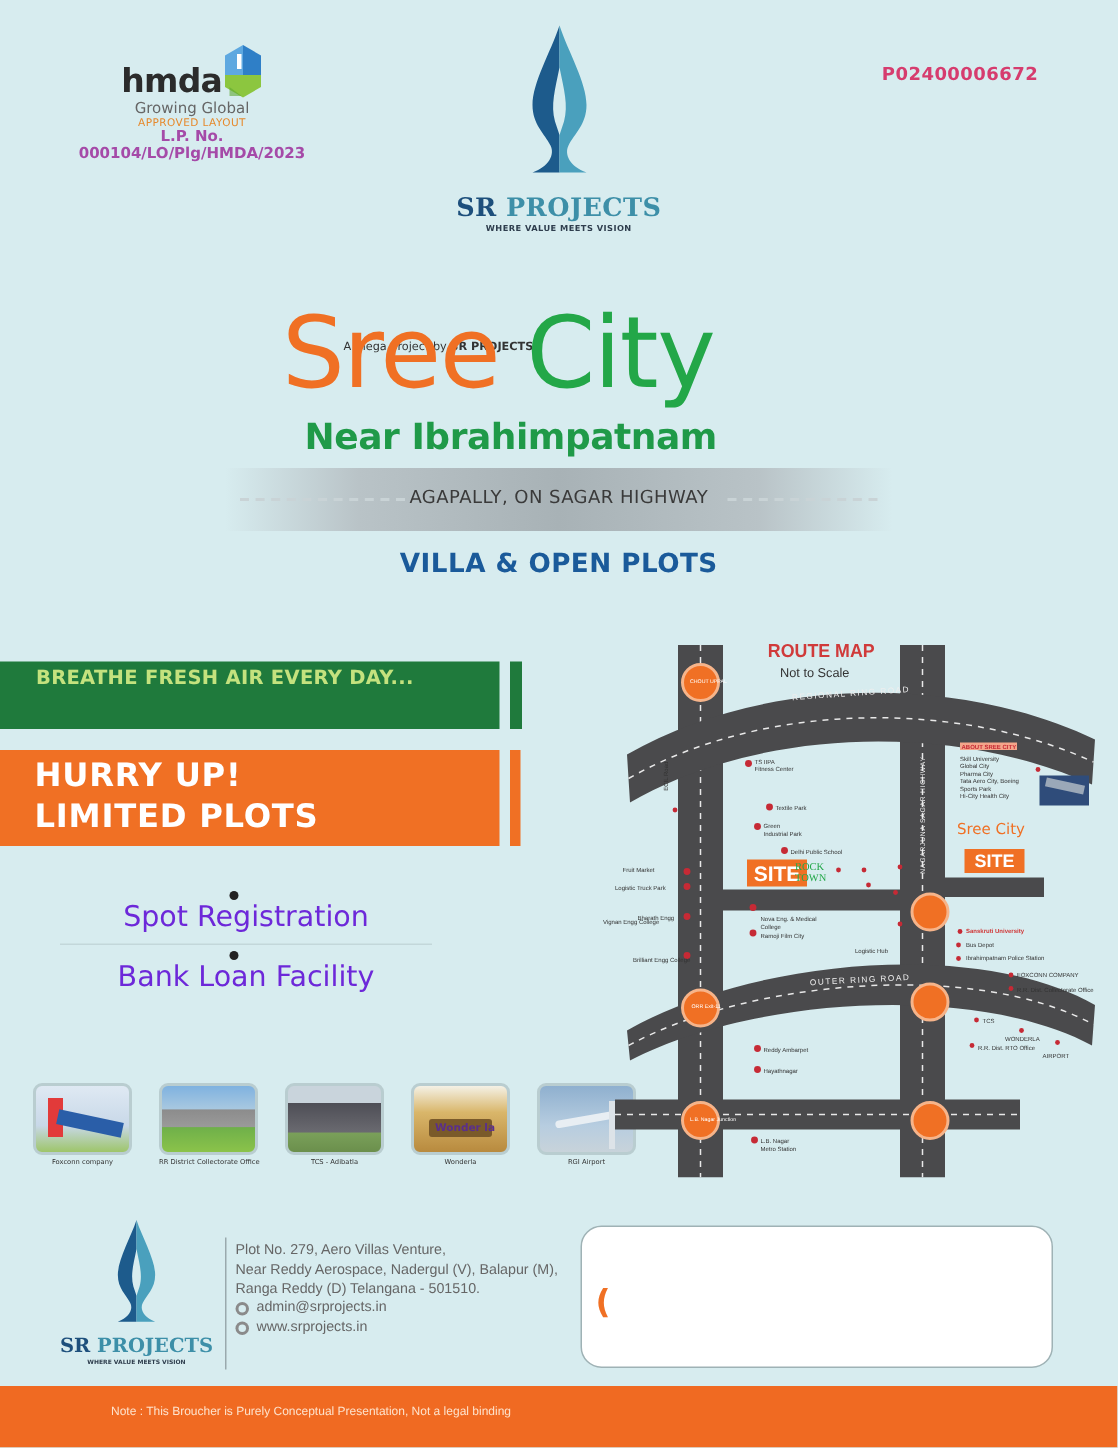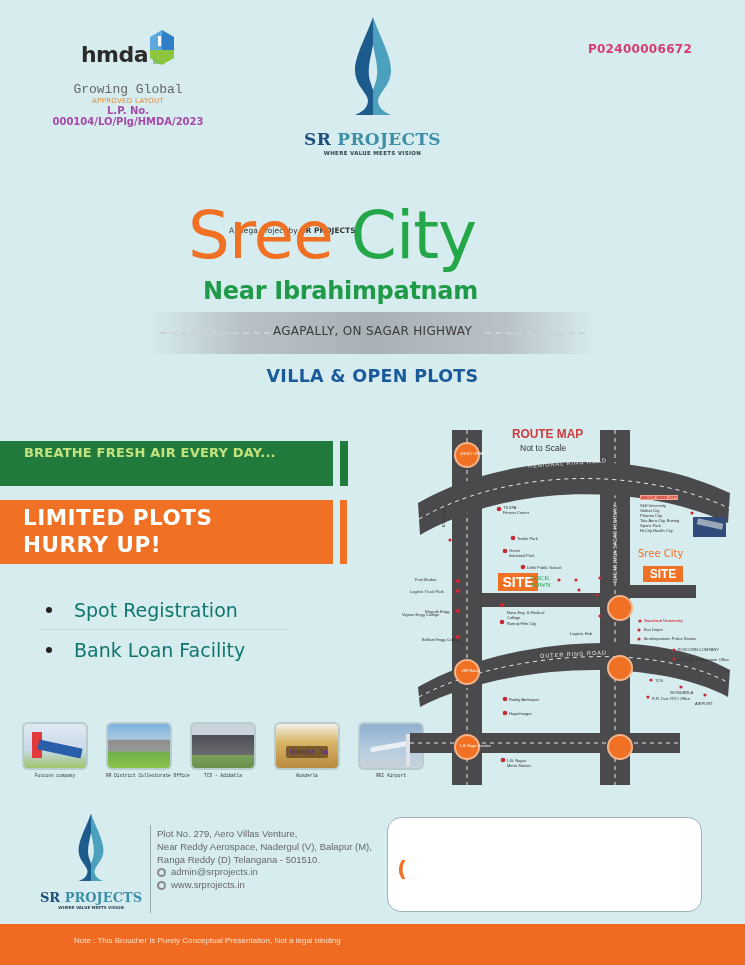--- a/index.html
+++ b/index.html
@@ -10,21 +10,21 @@
     position: relative;
     color: #333;
   }
   .abs { position: absolute; }
 
   
   .hmda { left: 48px; top: 22px; width: 160px; text-align: center; }
   .hmda-logo { display: flex; align-items: flex-end; justify-content: center; height: 44px; }
   .hmda-word { font-family: "DejaVu Sans", sans-serif; font-weight: bold; font-size: 22px; color: #2b2b2b; letter-spacing: -0.5px; line-height: 22px; }
   .hmda-mark { width: 26px; height: 38px; margin-left: 1px; position: relative; }
-  .hmda-tag { font-size: 13px; color: #666; margin-top: 16px; font-family: Liberation Mono, monospace; }
+  .hmda-tag { font-size: 10px; color: #666; margin-top: 1px; }
   .hmda-approved { font-size: 7px; color: #e6892c; font-weight: normal; letter-spacing: 0.3px; }
   .hmda-lp { font-size: 10px; color: #a54aa8; font-weight: bold; }
 
   
   .rera { left: 565px; top: 30px; width: 150px; text-align: center; }
   .rera-row { display: flex; align-items: center; justify-content: center; gap: 3px; height: 40px; position: relative; }
   .rera-seal { position: absolute; left: 48px; top: -4px; width: 48px; height: 48px; border-radius: 50%; border: 2px solid rgba(140,170,120,0.35); }
   .rera-word { font-size: 19px; color: #c2395a; font-family: "Liberation Sans", sans-serif; letter-spacing: 0.5px; position: relative; }
   .rera-sub { position: absolute; left: 50px; top: 31px; font-size: 3px; color: #666; width: 90px; }
   .rera-num { font-size: 12px; font-weight: bold; color: #d63c6e; margin-top: 12px; letter-spacing: 0.3px; }
@@ -54,26 +54,26 @@
   
   .green-band { left: 0; top: 441px; width: 333px; height: 45px; background: #1f7a3c; padding: 4px 0 0 24px; }
   .green-band .l1 { color: #fff; font-size: 13.5px; font-weight: bold; letter-spacing: 0.2px; }
   .green-band .l2 { color: #c4e27e; font-size: 13px; font-weight: bold; letter-spacing: 0.2px; }
   .green-tick { left: 340px; top: 441px; width: 8px; height: 45px; background: #1f7a3c; }
   .orange-band { left: 0; top: 500px; width: 333px; height: 64px; background: #f07024; padding: 4px 0 0 23px; }
   .orange-band div { color: #fff; font-size: 21.5px; font-weight: bold; line-height: 27px; letter-spacing: 0.5px; }
   .orange-tick { left: 340px; top: 500px; width: 7px; height: 64px; background: #f07024; }
 
   .features { left: 40px; top: 594px; width: 248px; }
-  .feature { display: flex; align-items: center; font-size: 19px; color: #0f766e; height: 32px; }
+  .feature { display: flex; align-items: center; font-size: 19px; color: #6d28d9; height: 32px; flex-direction: column; }
   .feature .dot { width: 6px; height: 6px; border-radius: 50%; background: #222; margin-right: 22px; margin-left: 6px; }
   .feature-sep { height: 1px; background: #c3d7da; margin: 3px 0 4px 0; }
 
   
-  .thumbs { left: 22px; top: 722px; display: flex; gap: 18px; font-family: Liberation Mono, monospace; }
+  .thumbs { left: 22px; top: 722px; display: flex; gap: 18px; }
   .thumb { width: 66px; text-align: center; }
   .thumb-img { width: 66px; height: 48px; border-radius: 6px; border: 2px solid #b9cdd0; overflow: hidden; position: relative; }
   .thumb-cap { font-size: 4.5px; color: #333; margin-top: 3px; white-space: nowrap; }
 
   
   .map { left: 410px; top: 425px; width: 330px; height: 360px; }
   .map-title { position: absolute; left: 100px; top: 2px; font-size: 12.5px; font-weight: bold; color: #d03a3a; font-family: "Liberation Sans", sans-serif; transform: scaleX(0.95); }
   .map-sub { position: absolute; left: 110px; top: 18px; font-size: 8.5px; color: #333; font-family: "Liberation Sans", sans-serif; }
   .lbl { position: absolute; font-size: 4px; color: #333; line-height: 5px; font-family: "Liberation Sans", sans-serif; white-space: nowrap; }
   .lbl.red { color: #d03a3a; font-weight: bold; }
@@ -147,22 +147,22 @@
   <div class="location-text">AGAPALLY, ON SAGAR HIGHWAY</div>
 </div>
 
 <div class="abs villa">VILLA &amp; OPEN PLOTS</div>
 
 <div class="abs green-band">
   <div class="l2">BREATHE FRESH AIR EVERY DAY...</div>
 </div>
 <div class="abs green-tick"></div>
 <div class="abs orange-band">
+  <div>HURRY UP!</div>
   <div>LIMITED PLOTS</div>
-  <div>HURRY UP!</div>
 </div>
 <div class="abs orange-tick"></div>
 
 <div class="abs features">
   <div class="feature">
     <span class="dot"></span>
     <span>Spot Registration</span>
   </div>
   <div class="feature-sep"></div>
   <div class="feature">

